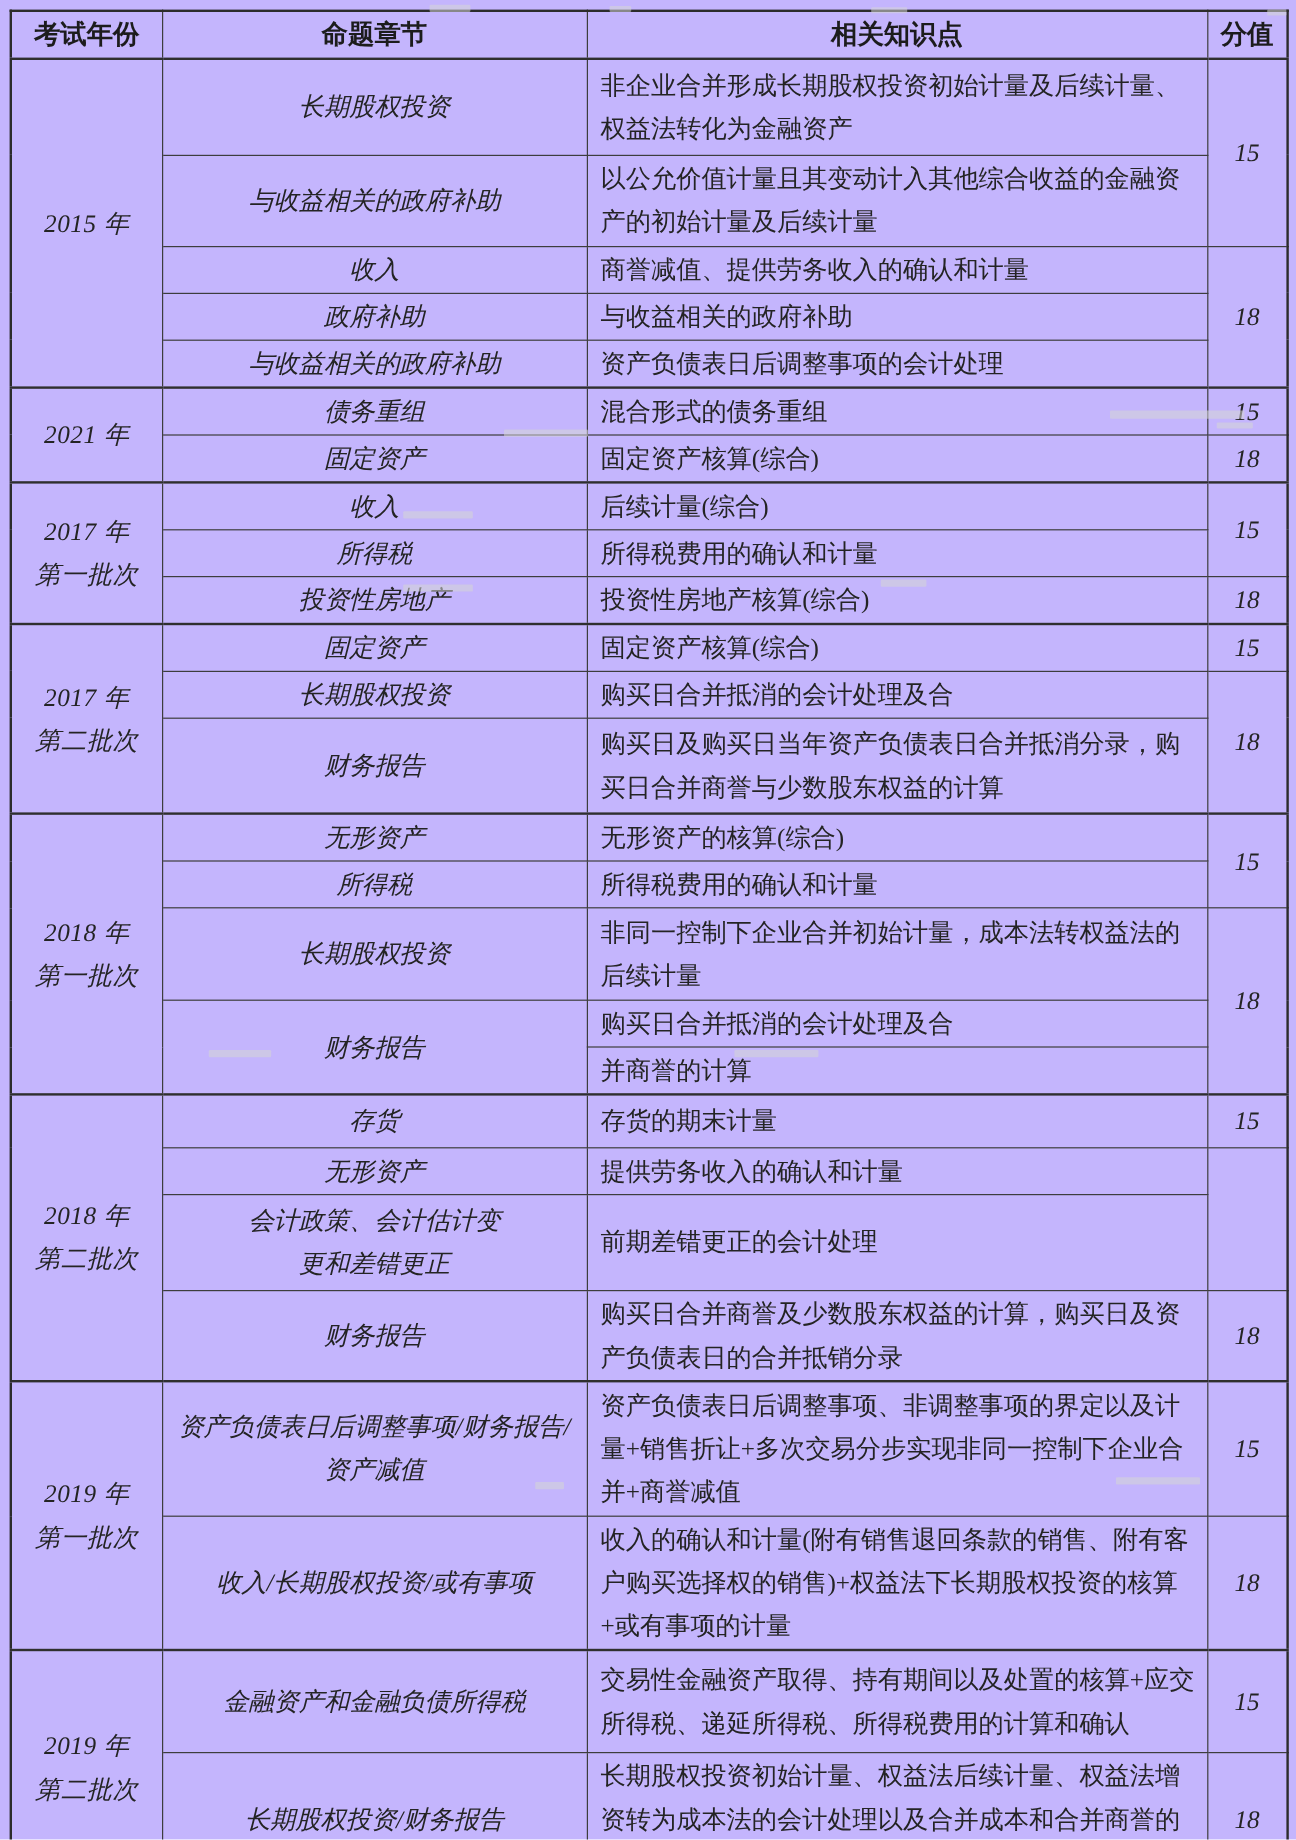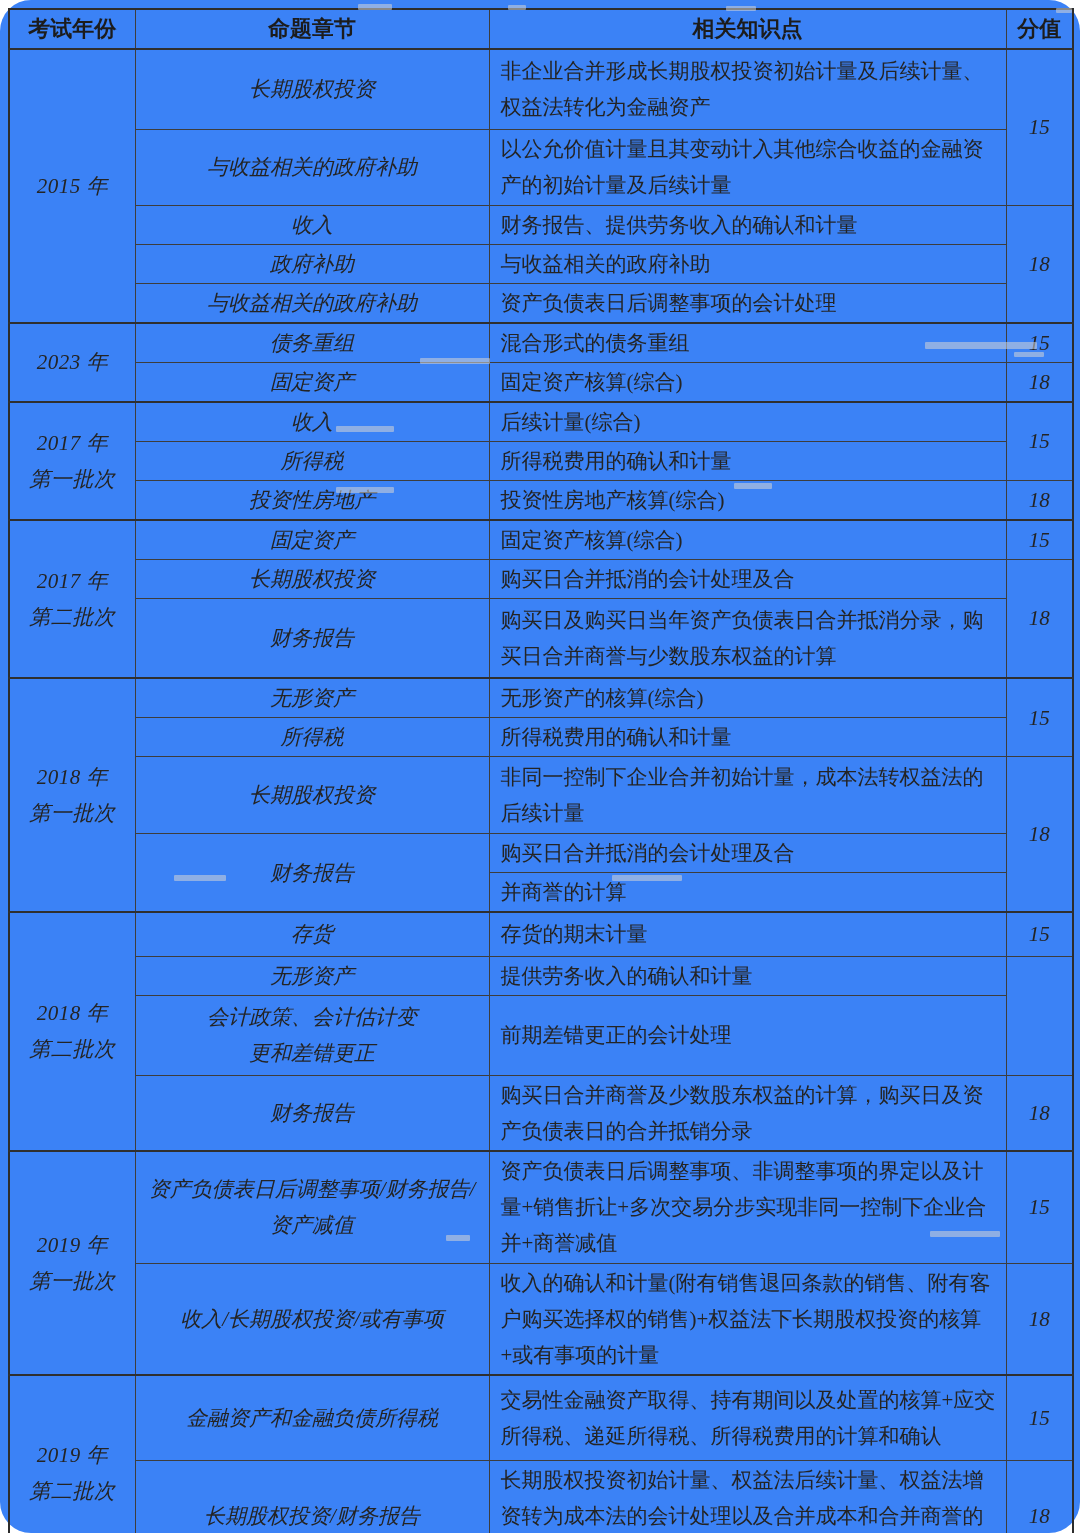--- a/index.html
+++ b/index.html
@@ -1,18 +1,18 @@
 <!DOCTYPE html>
 <html><head>
 <meta charset="utf-8">
 <style>
   html,body{margin:0;padding:0;background:#ffffff;}
   body{width:1080px;height:1533px;overflow:hidden;}
-  .page{position:relative;width:1080px;height:1533px;background:#3b82f6;
-        font-family:"Liberation Serif","DejaVu Serif",serif;color:#222222;border-radius:31px;}
+  .page{position:relative;width:1080px;height:1533px;background:#c4b5fd;
+        font-family:"Liberation Serif","DejaVu Serif",serif;color:#222222;}
   table.exam{position:absolute;left:8px;top:8px;width:1064px;
              border-collapse:collapse;table-layout:fixed;
              border:2.5px solid #2c2c2c;}
   th,td{border:1.5px solid #3d3d3d;overflow:hidden;}
   thead th{font-family:"Liberation Sans","DejaVu Sans",sans-serif;
            font-weight:700;font-size:22px;text-align:center;vertical-align:middle;
            color:#1c1c1c;border-bottom:2.2px solid #2f2f2f;}
   tbody td{font-size:21px;line-height:36px;vertical-align:middle;color:#242424;}
   tr.sec td{border-top:2.2px solid #2f2f2f;}
   td.year,td.chap,td.score{text-align:center;font-style:italic;}
@@ -47,34 +47,34 @@
         <td class="chap">长期股权投资</td>
         <td class="know">非企业合并形成长期股权投资初始计量及后续计量、<br>权益法转化为金融资产</td>
         <td class="score" rowspan="2">15</td>
       </tr>
       <tr style="height:76px">
         <td class="chap">与收益相关的政府补助</td>
         <td class="know">以公允价值计量且其变动计入其他综合收益的金融资<br>产的初始计量及后续计量</td>
       </tr>
       <tr style="height:37px">
         <td class="chap">收入</td>
-        <td class="know">财务报告、提供劳务收入的确认和计量</td>
+        <td class="know">商誉减值、提供劳务收入的确认和计量</td>
         <td class="score" rowspan="3">18</td>
       </tr>
       <tr style="height:36px">
         <td class="chap">政府补助</td>
         <td class="know">与收益相关的政府补助</td>
       </tr>
       <tr style="height:35px">
         <td class="chap">与收益相关的政府补助</td>
         <td class="know">资产负债表日后调整事项的会计处理</td>
       </tr>
 
       <tr class="sec" style="height:39px">
-        <td class="year" rowspan="2">2023 年</td>
+        <td class="year" rowspan="2">2021 年</td>
         <td class="chap">债务重组</td>
         <td class="know">混合形式的债务重组</td>
         <td class="score">15</td>
       </tr>
       <tr style="height:38px">
         <td class="chap">固定资产</td>
         <td class="know">固定资产核算(综合)</td>
         <td class="score">18</td>
       </tr>
 

